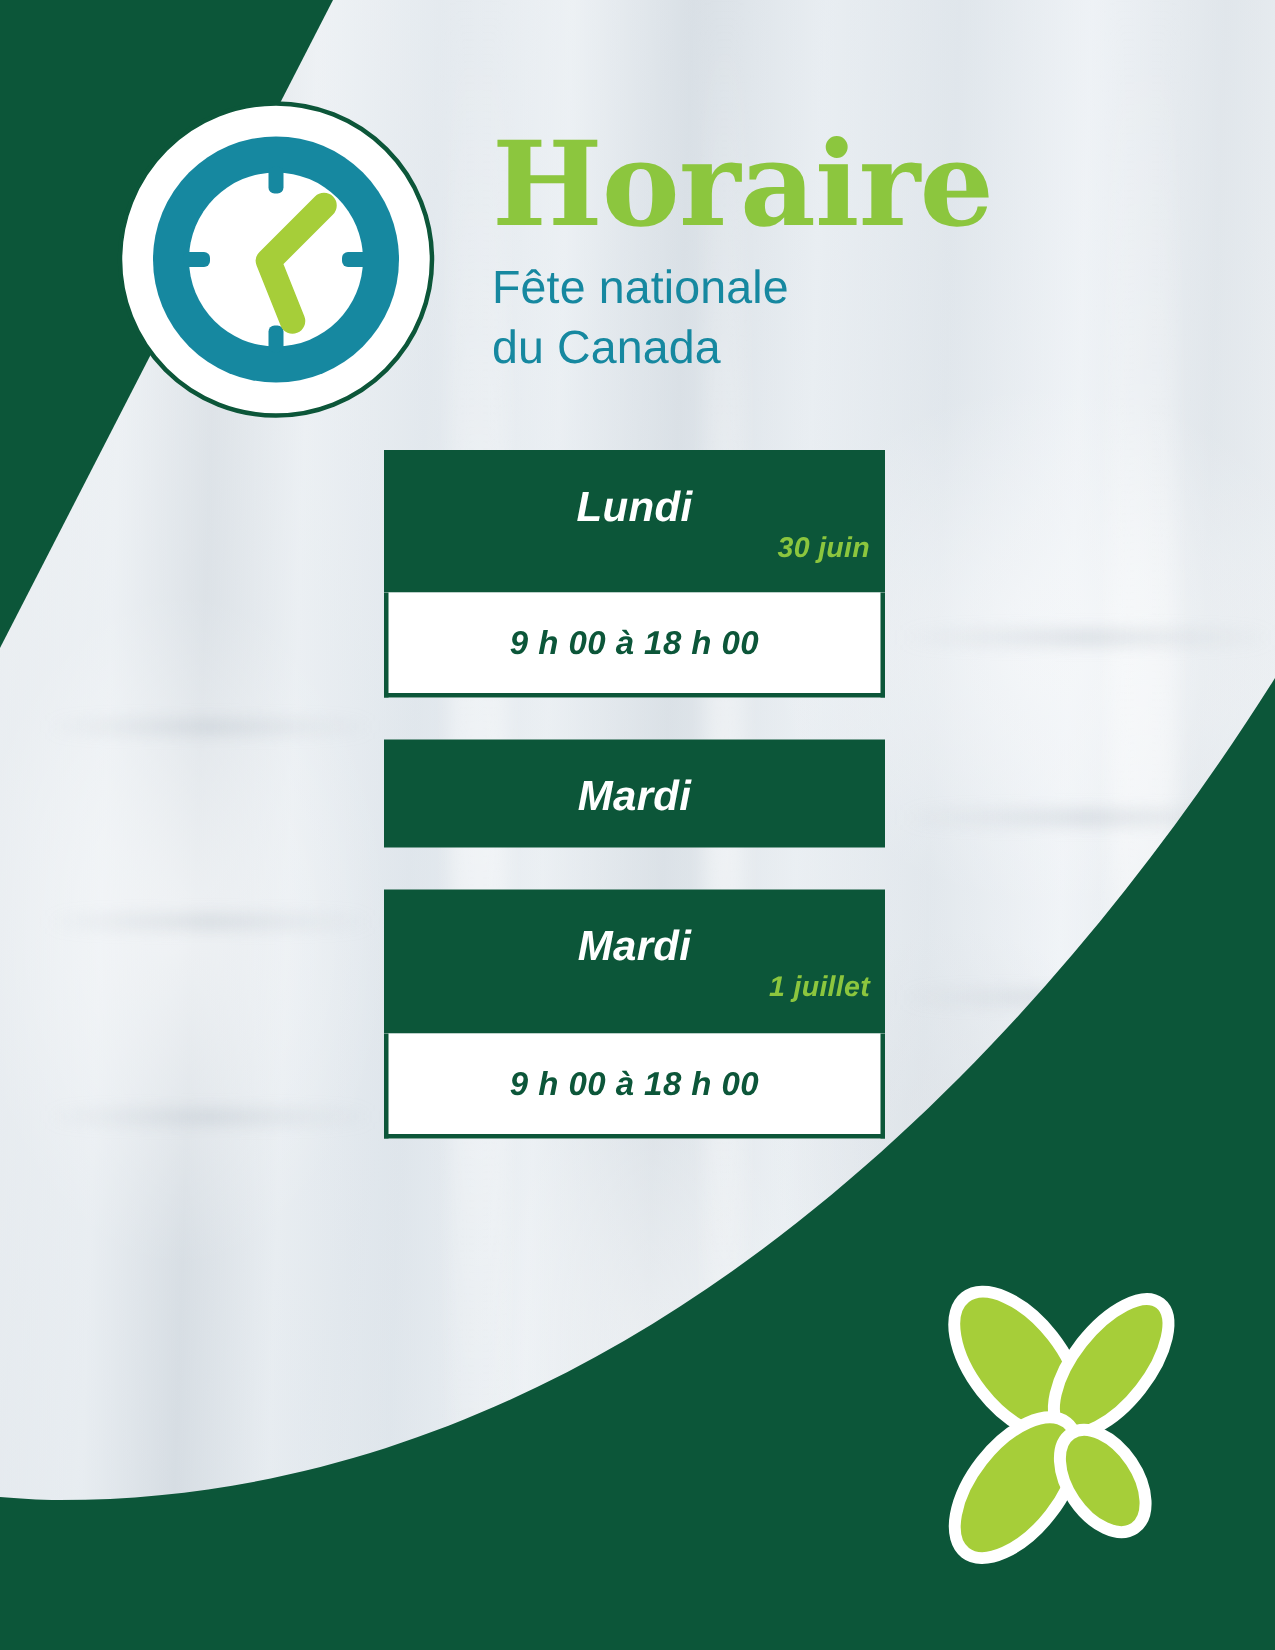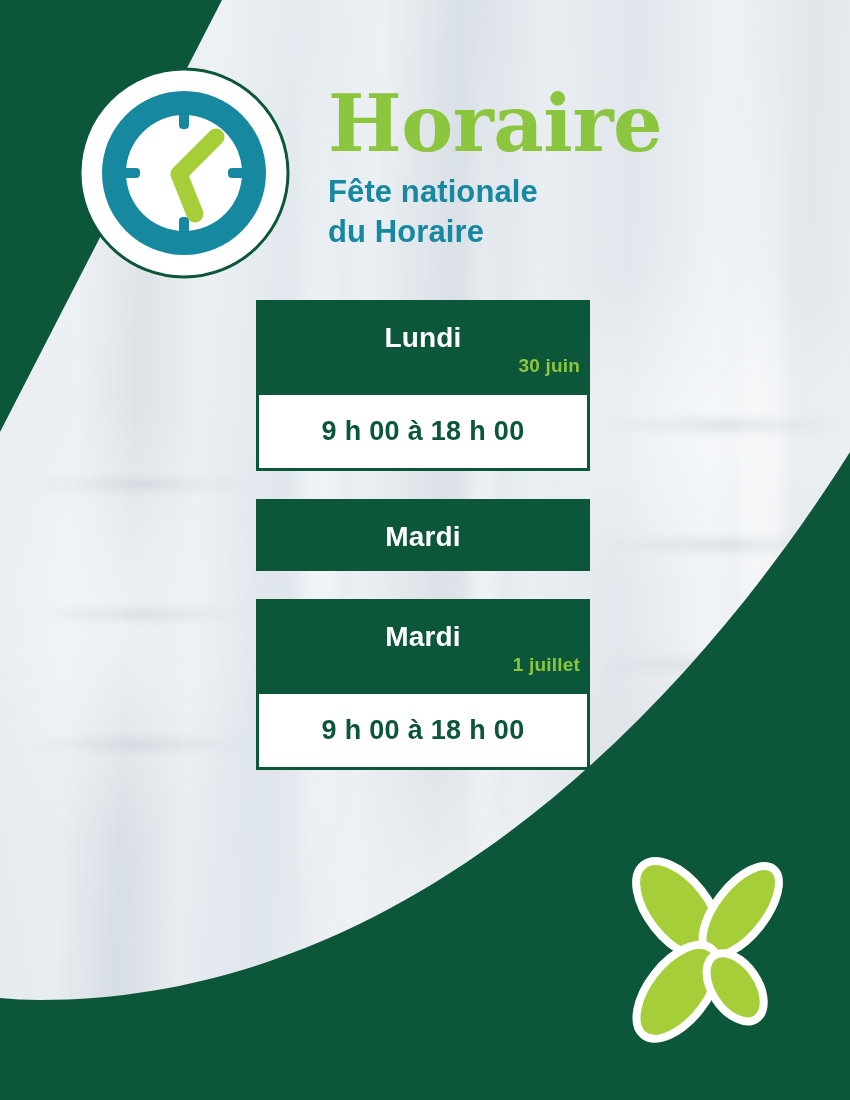--- a/index.html
+++ b/index.html
@@ -72,35 +72,36 @@
     font-weight: bold;
     font-size: 78px;
     line-height: 0.98;
     color: #8CC63E;
     letter-spacing: -0.5px;
     margin: 0;
     white-space: nowrap;
   }
   .poster-subtitle {
     font-family: "Liberation Sans", sans-serif;
-    font-weight: bold;
+    font-weight: normal;
     font-size: 31px;
     line-height: 1.28;
     color: #1688A0;
     margin: 10px 0 0 0;
     letter-spacing: 0.1px;
   }
   .poster-subtitle .sub-line { display: block; }
 
   
   .cards {
     position: absolute;
     left: 256px;
     top: 300px;
     width: 334px;
+    font-style: italic;
   }
   .card {
     width: 334px;
     margin-bottom: 28px;
   }
   .card:last-child { margin-bottom: 0; }
 
   .card-head {
     background: #0C5639;
     text-align: center;
@@ -125,21 +126,21 @@
   }
   .card-body {
     background: #ffffff;
     border: 3px solid #0C5639;
     border-top: none;
     text-align: center;
     padding: 22px 10px 21px 10px;
   }
   .card-hours {
     font-family: "Liberation Sans", sans-serif;
-    font-size: 27px;
+    font-size: 22px;
     font-weight: bold;
     color: #0C5639;
     letter-spacing: 0.3px;
     line-height: 1.1;
   }
 
   
   .brand-mark {
     position: absolute;
     left: 612px;
@@ -182,21 +183,21 @@
       <rect x="150" y="101" width="18" height="10" rx="4" fill="#1688A0"></rect>
 
       <path d="M138,70 L101,107 L117,147" fill="none" stroke="#A6CE39" stroke-width="17" stroke-linecap="round" stroke-linejoin="round"></path>
     </svg>
   </div>
 
   <div class="title-block">
     <div class="poster-title">Horaire</div>
     <div class="poster-subtitle">
       <span class="sub-line">Fête nationale</span>
-      <span class="sub-line">du Horaire</span>
+      <span class="sub-line">du Canada</span>
     </div>
   </div>
 
   <div class="cards">
 
     <div class="card">
       <div class="card-head">
         <div class="card-day">Lundi</div>
         <div class="card-date">30 juin</div>
       </div>

